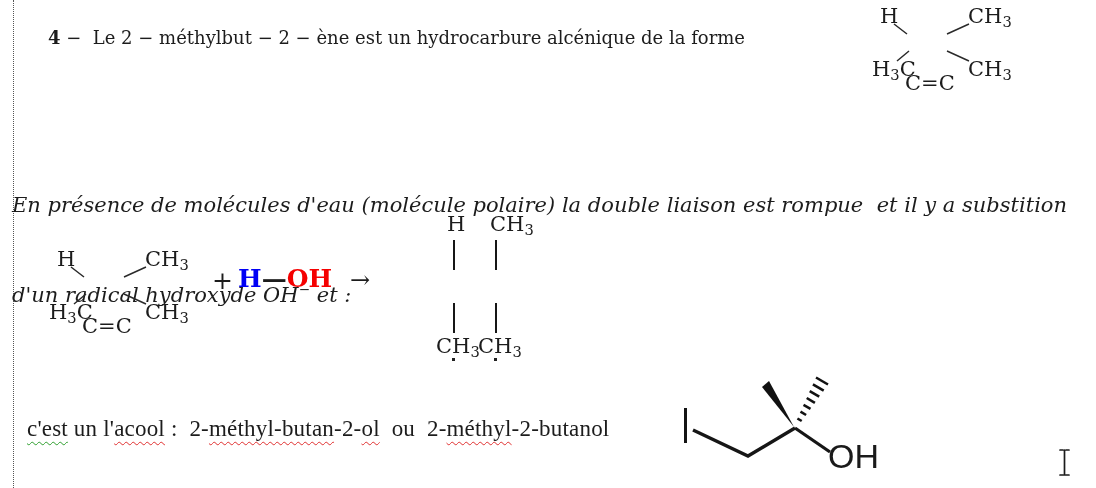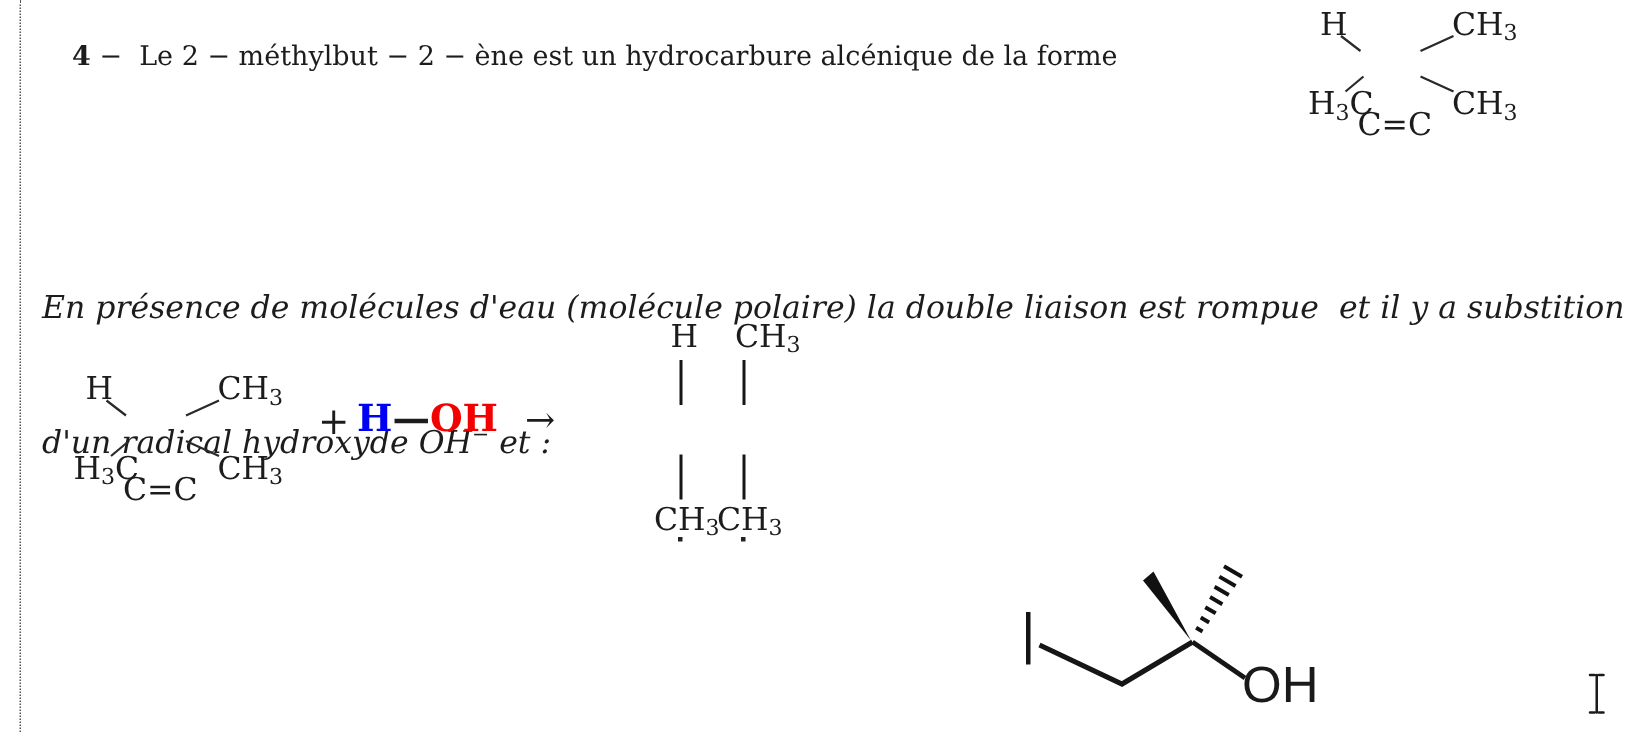--- a/index.html
+++ b/index.html
@@ -22,21 +22,21 @@
   .guide {
     position: absolute; left: 13px; top: 0; height: 488px; width: 0;
     border-left: 1px dotted #555;
   }
   .heading {
     position: absolute; left: 16px; top: 27px;
     font-size: 18px; white-space: pre; margin-left: 32px;
   }
   .heading .num { font-weight: bold; }
   .para {
-    position: absolute; left: 28px; top: 130px;
+    position: absolute; left: 12px; top: 130px;
     font-size: 21px; font-style: italic; line-height: 30px; white-space: pre;
   }
   sup { font-size: 0.65em; vertical-align: super; line-height: 0; }
   sub { font-size: 0.7em; vertical-align: -0.25em; line-height: 0; }
 
   
   .alkene { position: absolute; width: 175px; height: 80px; font-size: 21px; }
   .alkene span.lbl { position: absolute; white-space: nowrap; }
   .alk-h    { left: 24px;  top: 0; }
   .alk-ch3t { left: 112px; top: 0; }
@@ -130,20 +130,21 @@
     <div class="vbond vb1t"></div>
     <div class="vbond vb2t"></div>
     <div class="vbond vb1b"></div>
     <div class="vbond vb2b"></div>
     <span class="lbl p-ch3-bl"><span>CH</span><sub>3</sub></span>
     <span class="lbl p-ch3-br"><span>CH</span><sub>3</sub></span>
     <div class="dot dot1"></div>
     <div class="dot dot2"></div>
   </div>
 
+  <div class="conclusion"><span class="wavy-green">c'est</span><span> un </span><span>l'</span><span class="wavy-red">acool</span><span> :  </span><span>2-</span><span class="wavy-red">méthyl-butan</span><span>-2-</span><span class="wavy-red">ol</span><span>  ou  </span><span>2-</span><span class="wavy-red">méthyl</span><span>-2-butanol</span></div>
 
   <div class="caret"></div>
 
   <svg class="skeletal" width="205" height="118" viewBox="0 0 205 118">
     <polyline points="3,62 58,88 105,60" fill="none" stroke="#161616" stroke-width="3.4"></polyline>
     <line x1="105" y1="60" x2="140" y2="84" stroke="#161616" stroke-width="3.2"></line>
     <polygon points="104,59 72,19 79,13" fill="#111"></polygon>
     <g stroke="#111" stroke-width="2.6">
       <line x1="107.4" y1="50.5" x2="111.7" y2="53.0"></line>
       <line x1="110.5" y1="43.7" x2="116.1" y2="47.0"></line>

